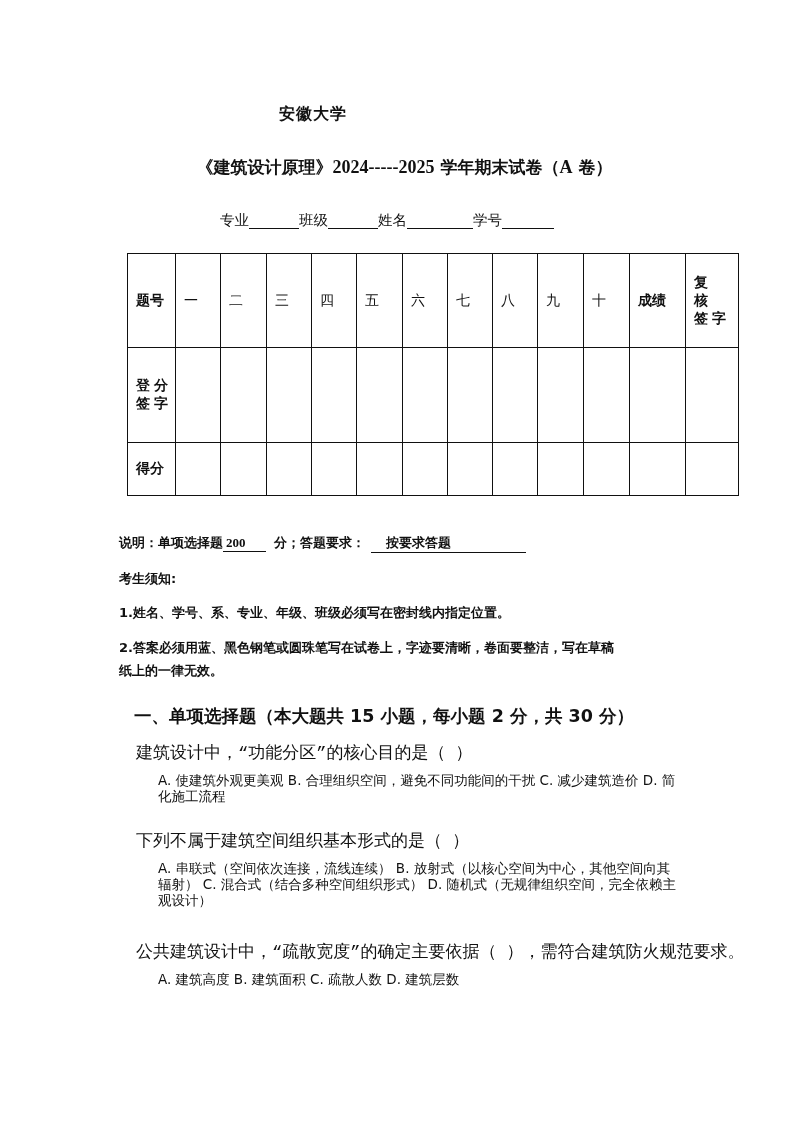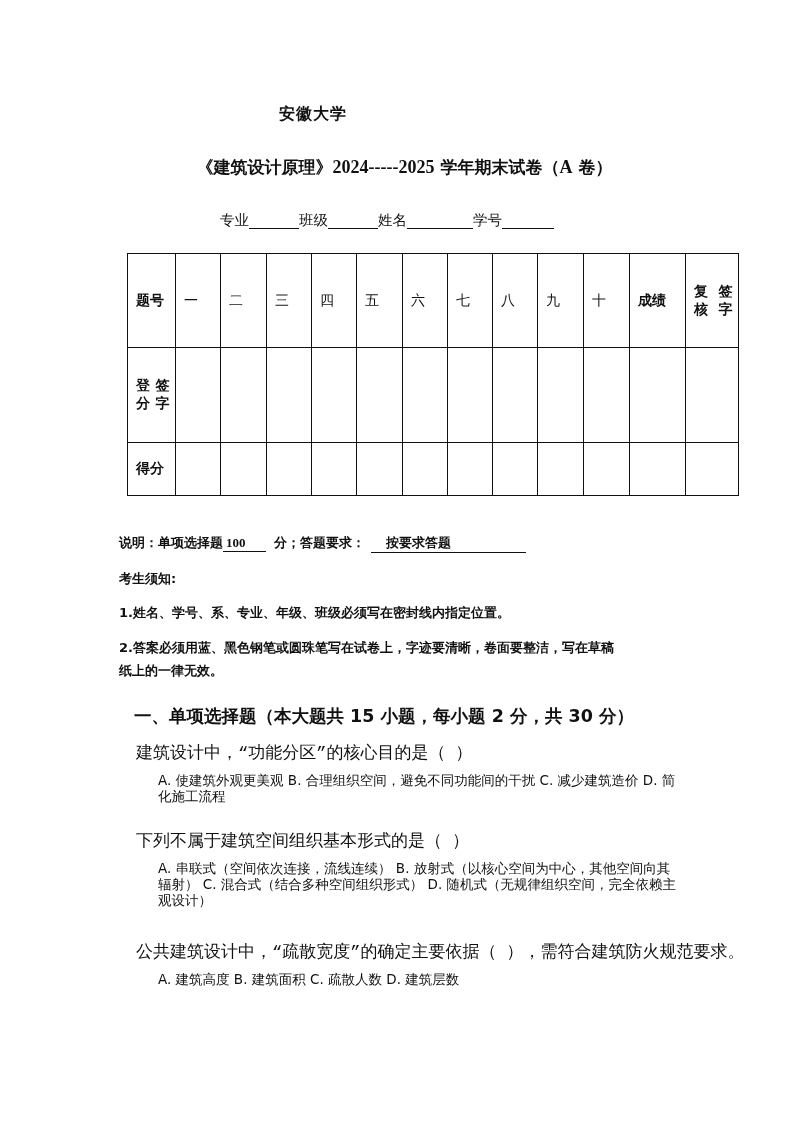--- a/index.html
+++ b/index.html
@@ -10,21 +10,21 @@
   .univ { left: 0; width: 626px; top: 104px; text-align: center; font-size: 16px; font-weight: bold; letter-spacing: 1px; }
   .title { left: 8px; width: 793px; top: 156px; text-align: center; font-size: 17px; font-weight: bold; }
   .title .num { font-family: "Liberation Serif", serif; font-size: 18px; }
 
   .info { top: 211px; left: 220px; font-size: 14.5px; display: flex; align-items: center; }
   .info .blank { display: inline-block; border-bottom: 1.3px solid #111; height: 16px; margin-right: 0; }
 
   table.score { position: absolute; left: 127px; top: 253px; border-collapse: collapse; table-layout: fixed; }
   table.score td { border: 1.3px solid #111; padding: 0 0 0 8px; font-size: 14px; font-weight: bold; vertical-align: middle; }
   table.score td.q { font-weight: normal; font-size: 14px; }
-  .stack { display: flex; flex-direction: row; letter-spacing: 4px; }
+  .stack { display: flex; flex-direction: column; letter-spacing: 4px; }
 
   .note { left: 119px; font-size: 13px; font-weight: bold; }
   .note .ul { display: inline-block; border-bottom: 1.3px solid #111; }
 
   .sec-head { left: 134px; top: 704px; font-size: 17.5px; font-weight: bold; }
   .q-text { left: 136px; font-size: 17px; font-family: Liberation Mono, monospace; }
   .opts { left: 158px; width: 520px; font-size: 13.5px; line-height: 16px; white-space: normal; }
 </style>
 </head>
 <body>
@@ -115,21 +115,21 @@
         <td></td>
     <td></td>
         <td></td>
     <td></td>
         <td></td>
   </tr>
 </tbody>
   </table>
 
 <div class="abs note" style="top:534px">
-  <span>说明：单项选择题</span><span class="ul serif-bold" style="width:40px; padding-left:3px; margin-right:8px">100</span><span>分；答题要求：</span><span class="ul" style="width:140px; padding-left:15px; margin-left:6px">按要求答题</span>
+  <span>说明：单项选择题</span><span class="ul serif-bold" style="width:40px; padding-left:3px; margin-right:8px">200</span><span>分；答题要求：</span><span class="ul" style="width:140px; padding-left:15px; margin-left:6px">按要求答题</span>
 </div>
 <div class="abs note" style="top:570px">考生须知:</div>
 <div class="abs note" style="top:604px">1.姓名、学号、系、专业、年级、班级必须写在密封线内指定位置。</div>
 <div class="abs note" style="top:639px">2.答案必须用蓝、黑色钢笔或圆珠笔写在试卷上，字迹要清晰，卷面要整洁，写在草稿</div>
 <div class="abs note" style="top:662px">纸上的一律无效。</div>
 
 <div class="abs sec-head">一、单项选择题（本大题共 15 小题，每小题 2 分，共 30 分）</div>
 
 <div class="abs q-text" style="top:741px">建筑设计中，“功能分区”的核心目的是（  ）</div>
 <div class="abs opts" style="top:772px">A. 使建筑外观更美观  B. 合理组织空间，避免不同功能间的干扰  C. 减少建筑造价  D. 简化施工流程</div>

